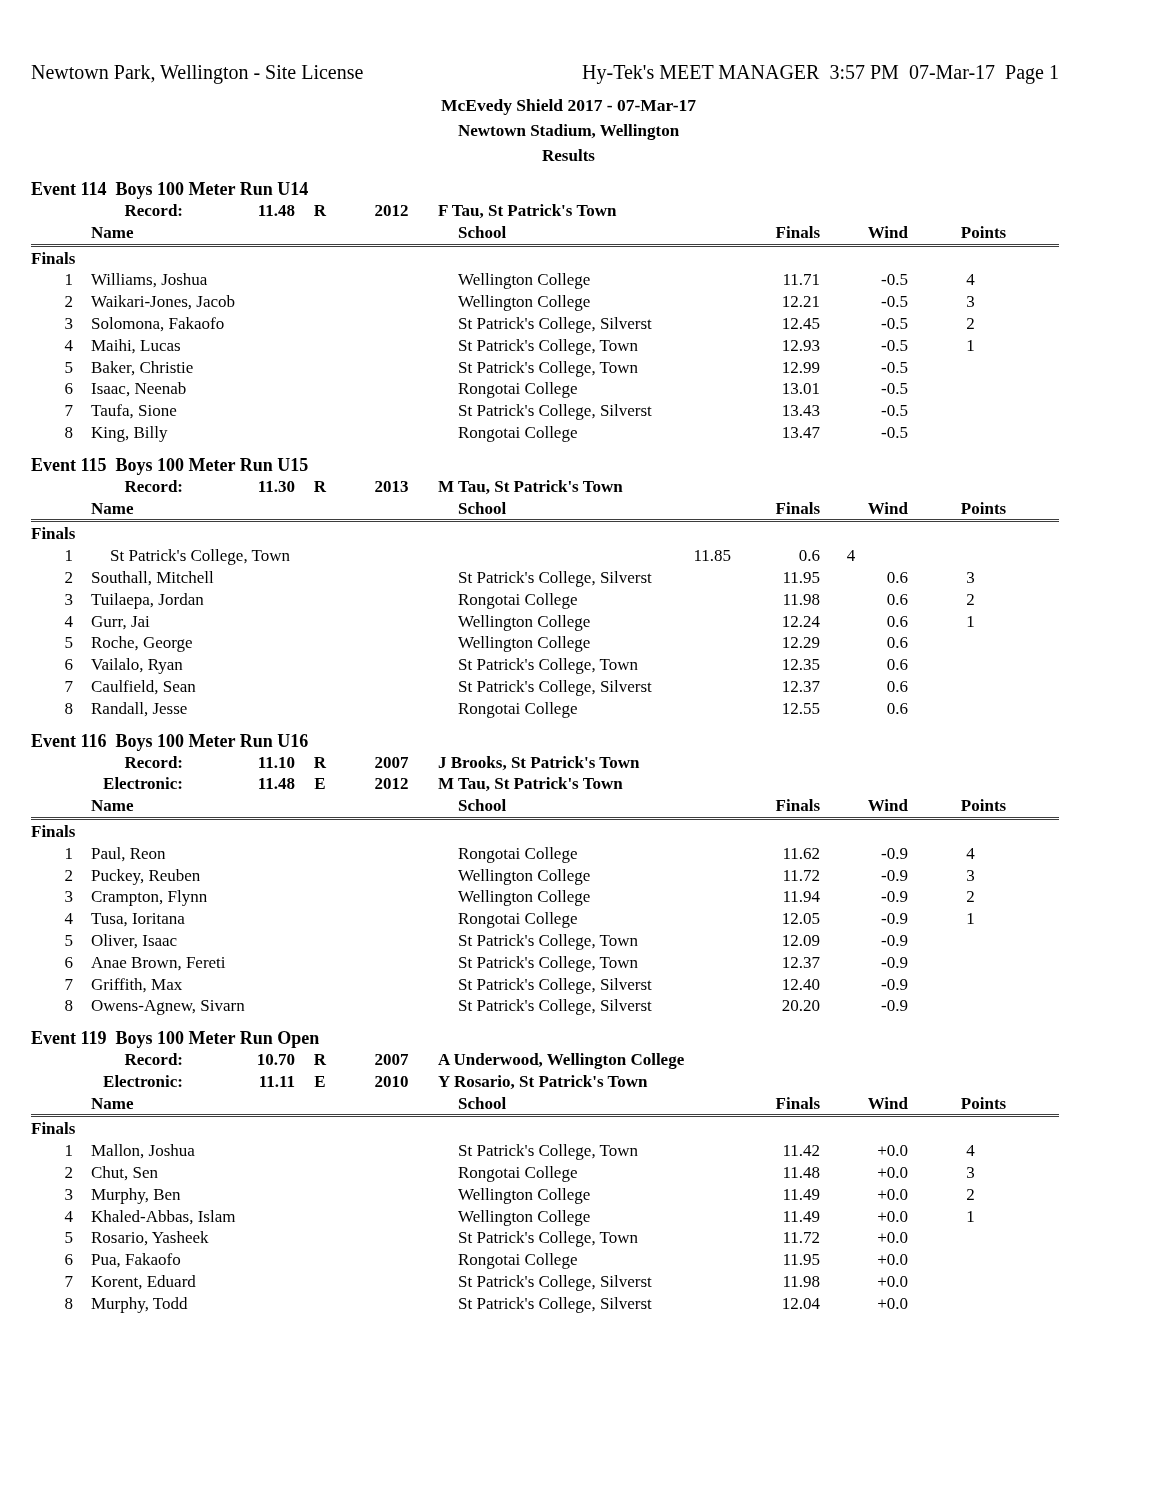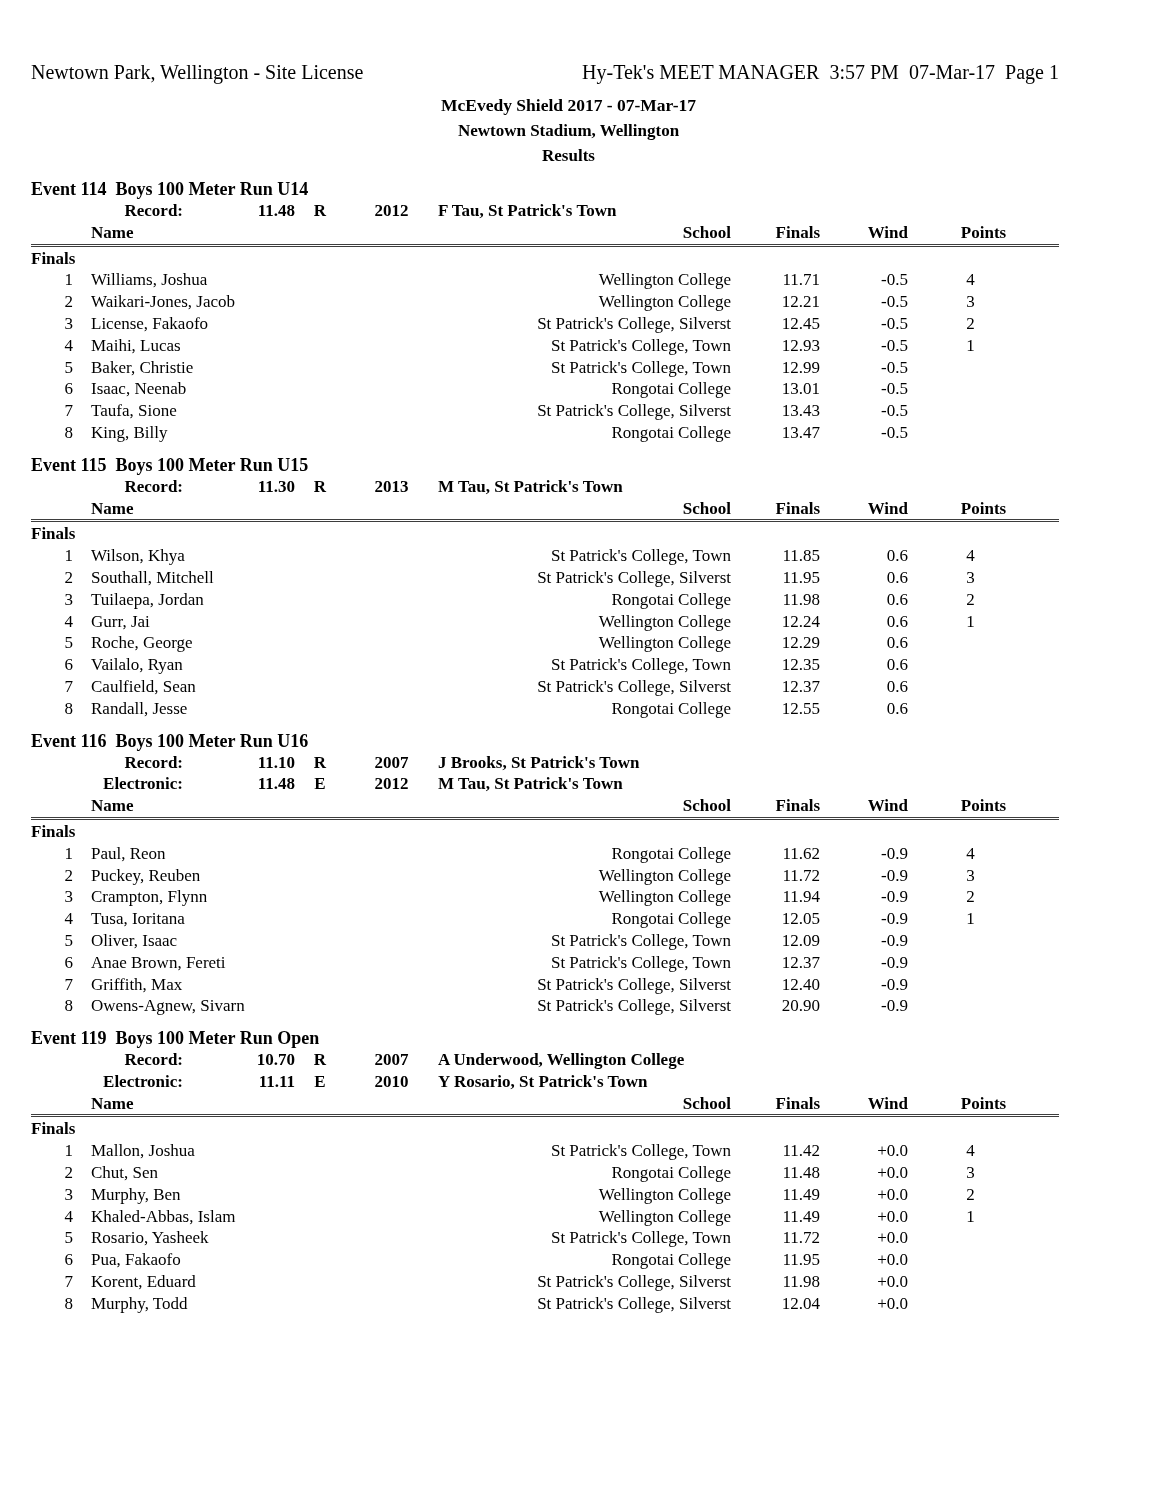--- a/index.html
+++ b/index.html
@@ -59,21 +59,21 @@
   .r-holder{ text-align: left; }
 
   .grid-row {
     display: grid;
     grid-template-columns: 42px 348px 310px 89px 88px 151px;
     font-size: 17px;
     line-height: 21.8px;
   }
   .c-place  { text-align: right; }
   .c-name   { text-align: left; padding-left: 18px; overflow: hidden; }
-  .c-school { text-align: right; padding-left: 1px; overflow: hidden; }
+  .c-school { text-align: left; padding-left: 1px; overflow: hidden; margin-left: 36px; }
   .c-finals { text-align: right; }
   .c-wind   { text-align: right; }
   .c-points { text-align: center; }
   .cols { font-weight: bold; border-bottom: 3px double #3d3d3d; }
   .cols .c-points { padding-right: 0; }
   .row .c-points  { padding-right: 26px; }
 
   .finals-label {
     font-weight: bold;
     font-size: 17px;
@@ -132,21 +132,21 @@
     <span class="c-place txt">2</span>
     <span class="c-name txt">Waikari-Jones, Jacob</span>
     <span class="c-school txt">Wellington College</span>
     <span class="c-finals txt">12.21</span>
     <span class="c-wind txt">-0.5</span>
     <span class="c-points txt">3</span>
   </div>
 
   <div class="grid-row row">
     <span class="c-place txt">3</span>
-    <span class="c-name txt">License, Fakaofo</span>
+    <span class="c-name txt">Solomona, Fakaofo</span>
     <span class="c-school txt">St Patrick's College, Silverst</span>
     <span class="c-finals txt">12.45</span>
     <span class="c-wind txt">-0.5</span>
     <span class="c-points txt">2</span>
   </div>
 
   <div class="grid-row row">
     <span class="c-place txt">4</span>
     <span class="c-name txt">Maihi, Lucas</span>
     <span class="c-school txt">St Patrick's College, Town</span>
@@ -209,21 +209,20 @@
       <span class="c-name txt">Name</span>
       <span class="c-school txt">School</span>
       <span class="c-finals txt">Finals</span>
       <span class="c-wind txt">Wind</span>
       <span class="c-points txt">Points</span>
     </div>
     <div class="finals-label txt">Finals</div>
     <div>
   <div class="grid-row row">
     <span class="c-place txt">1</span>
-    <span class="c-name txt">Wilson, Khya</span>
     <span class="c-school txt">St Patrick's College, Town</span>
     <span class="c-finals txt">11.85</span>
     <span class="c-wind txt">0.6</span>
     <span class="c-points txt">4</span>
   </div>
 
   <div class="grid-row row">
     <span class="c-place txt">2</span>
     <span class="c-name txt">Southall, Mitchell</span>
     <span class="c-school txt">St Patrick's College, Silverst</span>
@@ -377,21 +376,21 @@
     <span class="c-school txt">St Patrick's College, Silverst</span>
     <span class="c-finals txt">12.40</span>
     <span class="c-wind txt">-0.9</span>
     <span class="c-points txt"></span>
   </div>
 
   <div class="grid-row row">
     <span class="c-place txt">8</span>
     <span class="c-name txt">Owens-Agnew, Sivarn</span>
     <span class="c-school txt">St Patrick's College, Silverst</span>
-    <span class="c-finals txt">20.90</span>
+    <span class="c-finals txt">20.20</span>
     <span class="c-wind txt">-0.9</span>
     <span class="c-points txt"></span>
   </div>
 </div>
   </section>
 
   <section class="event">
     <h2 class="event-title txt">Event 119  Boys 100 Meter Run Open</h2>
     <div>
   <div class="rec">

